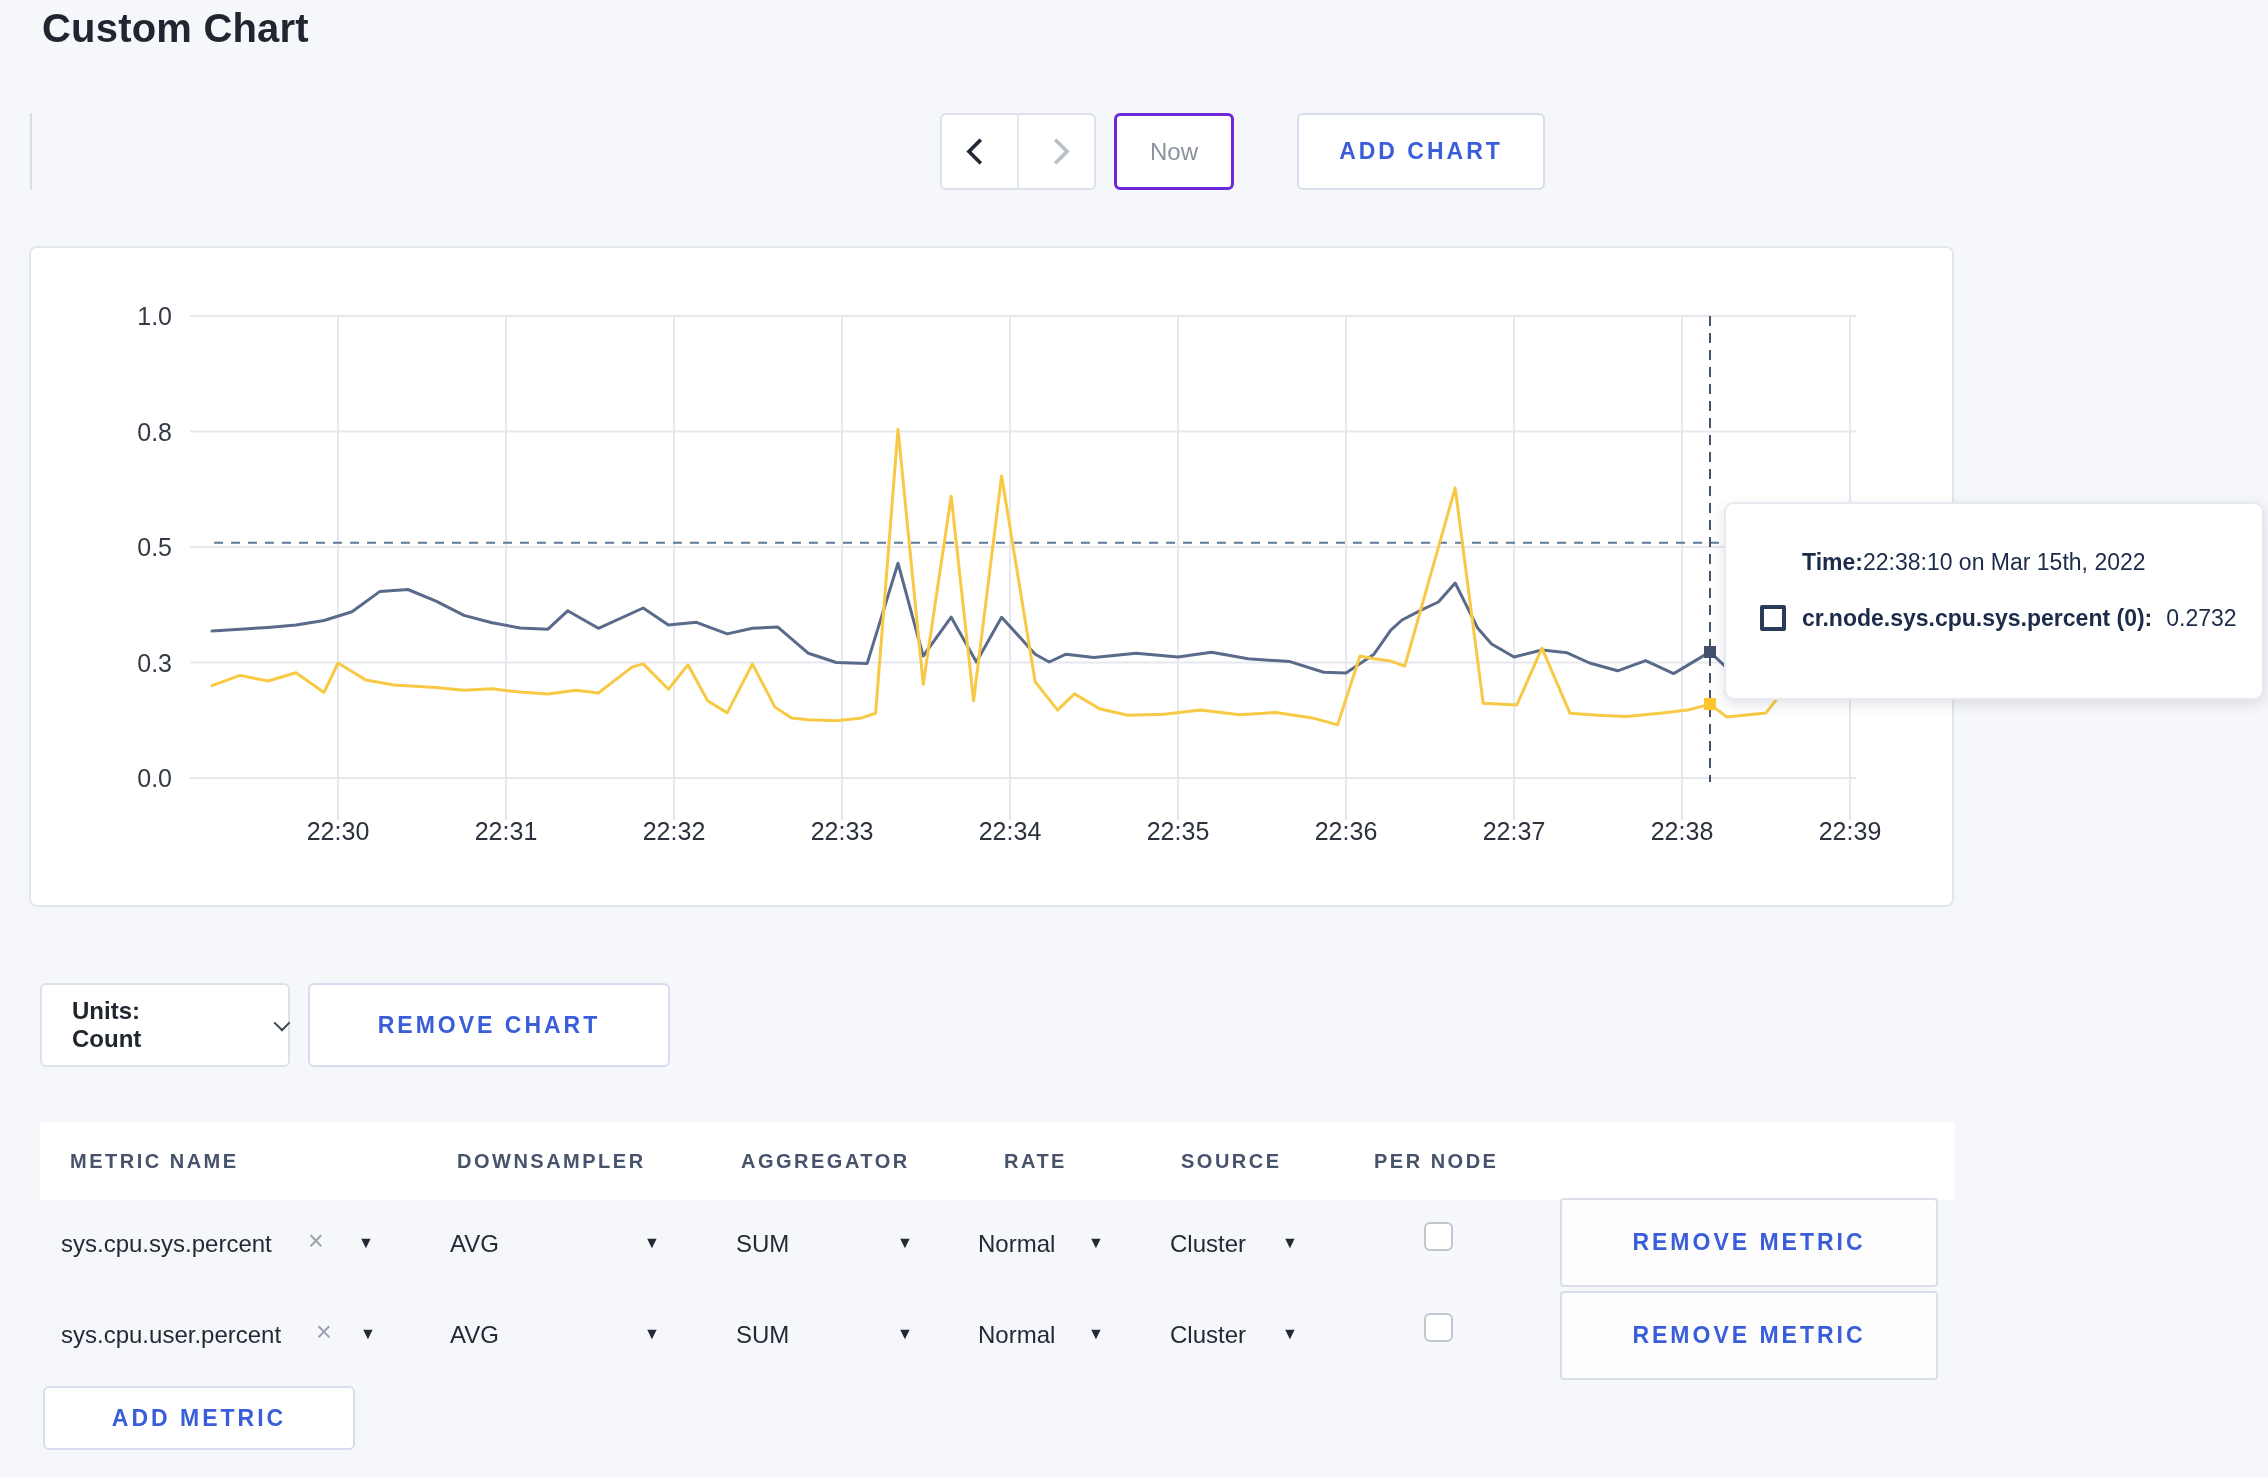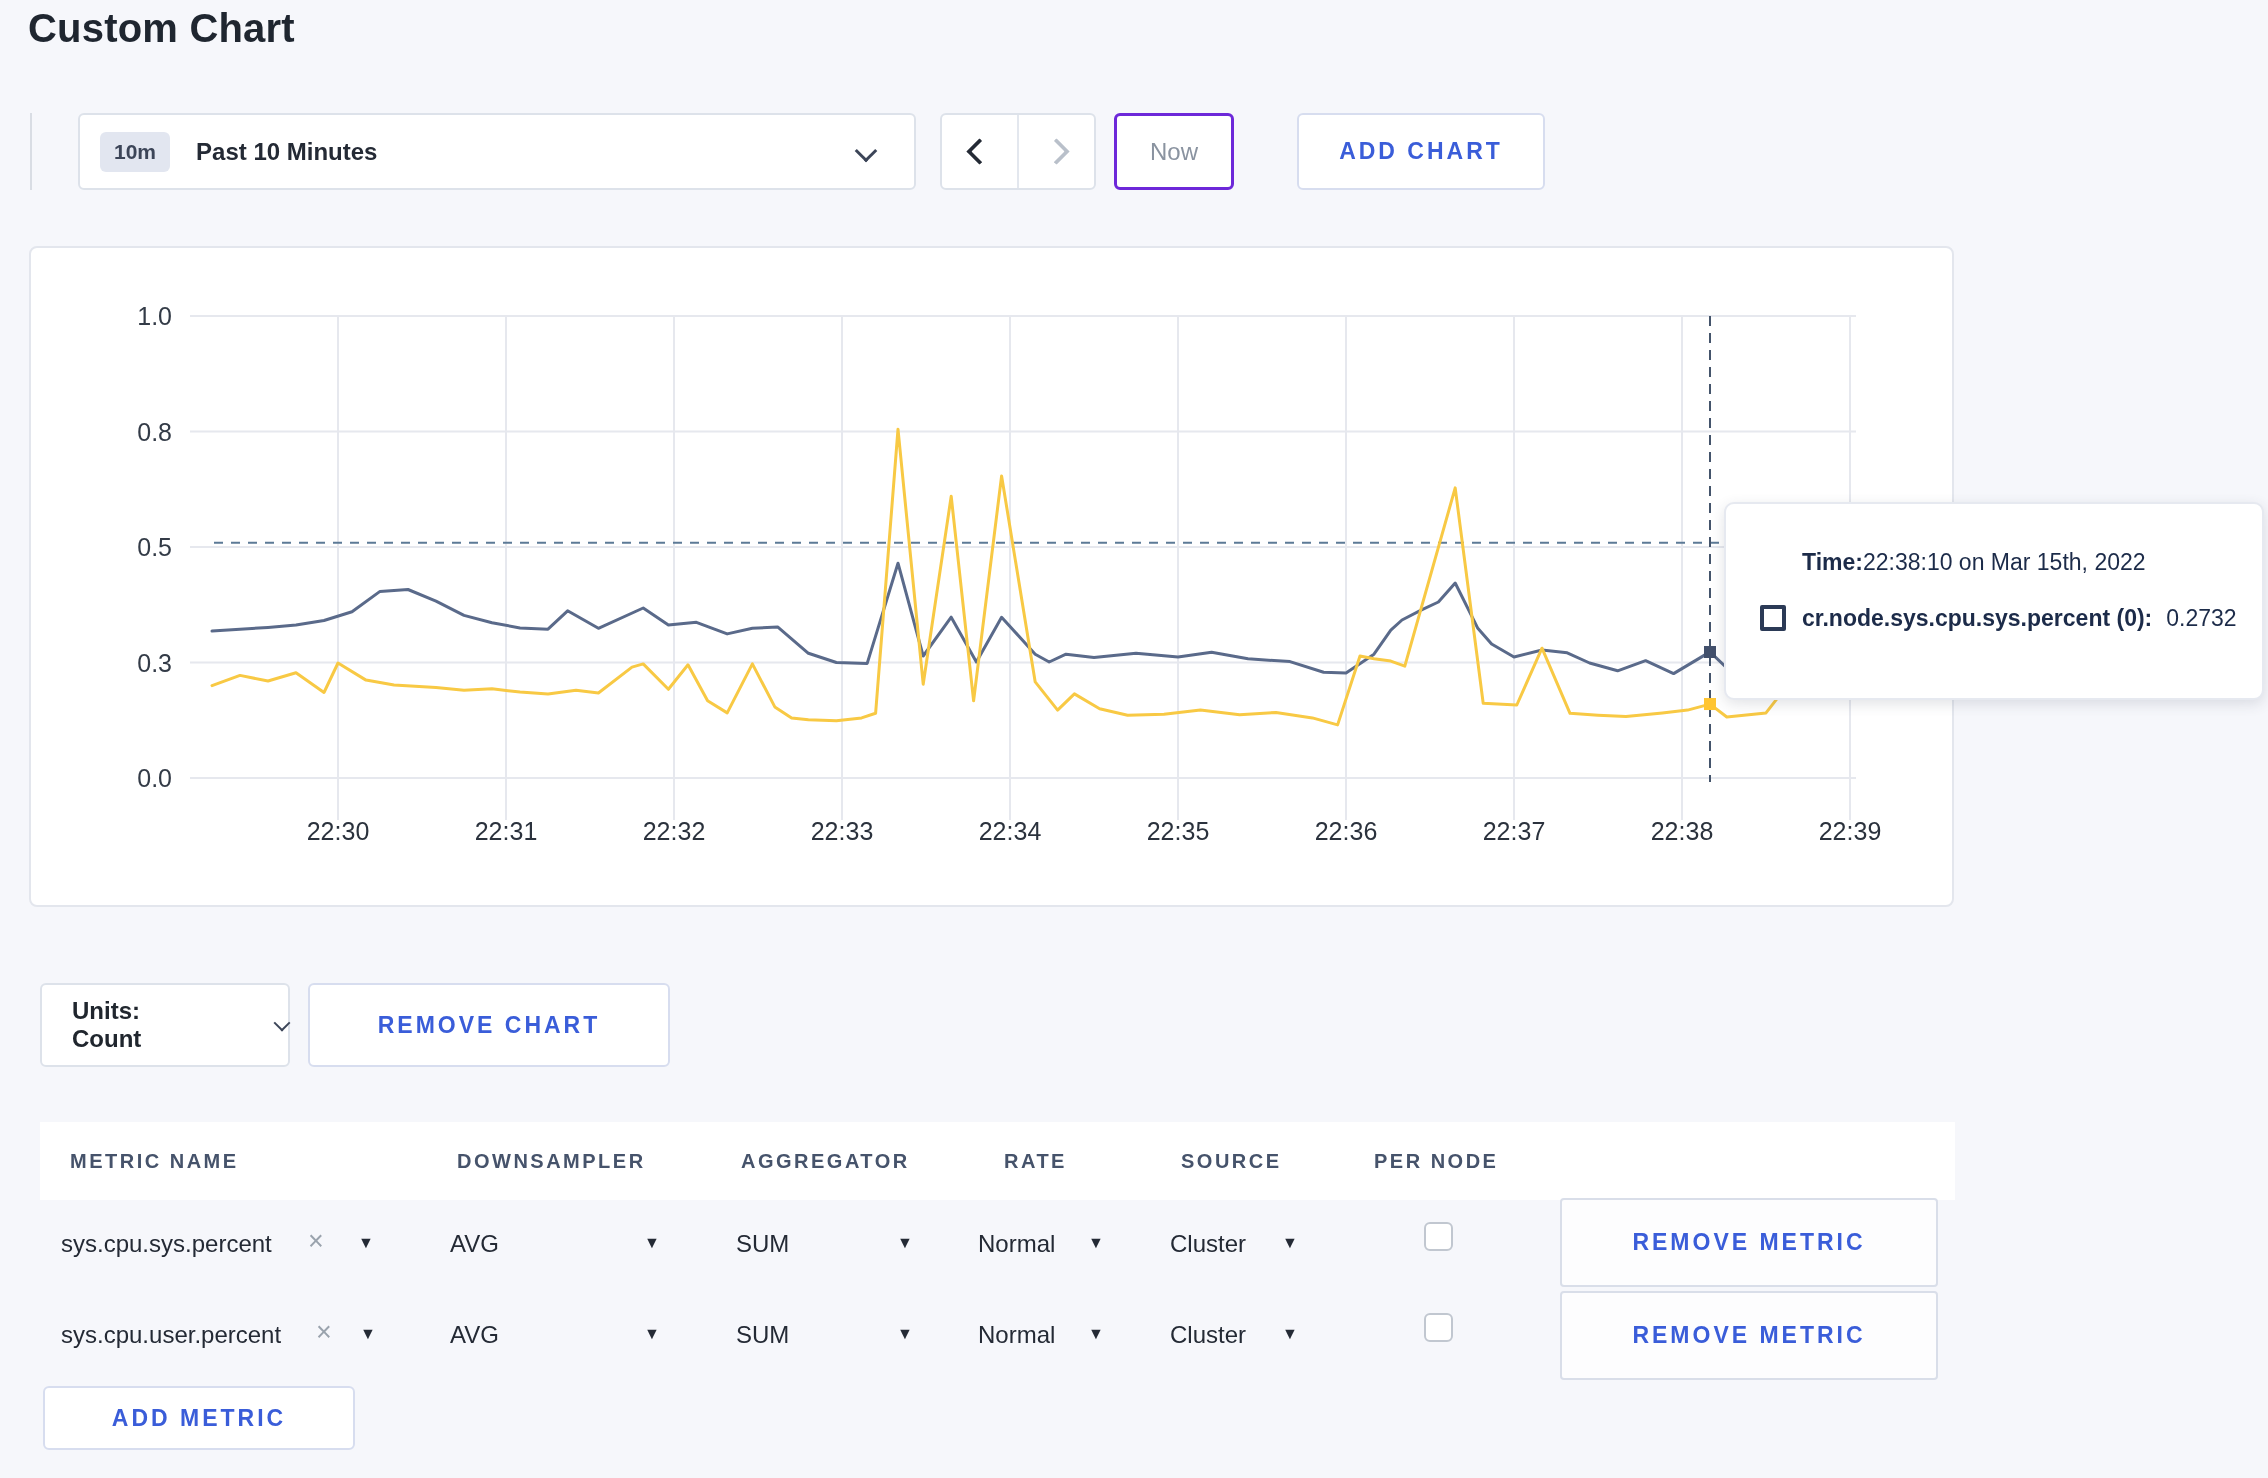--- a/index.html
+++ b/index.html
@@ -1,21 +1,21 @@
 <!DOCTYPE html>
 <html><head>
 <meta charset="utf-8">
 <style>
   html,body{margin:0;padding:0;background:#f6f7fb;}
   #app{position:relative;width:2268px;height:1478px;background:#f6f7fb;overflow:hidden;
        font-family:"Liberation Sans",sans-serif;color:#242a35;}
   .abs{position:absolute;}
 
   
-  .page-title{left:28px;top:6px;font-size:40px;font-weight:600;letter-spacing:.2px;color:#1f2630;}
+  .page-title{left:42px;top:6px;font-size:40px;font-weight:600;letter-spacing:.2px;color:#1f2630;}
 
   .vdivider{left:30px;top:113px;width:2px;height:77px;background:#d9dde4;}
 
   .timesel{left:78px;top:113px;width:838px;height:77px;background:#fff;border:2px solid #dde2ea;
            border-radius:6px;display:flex;align-items:center;box-sizing:border-box;cursor:pointer;}
   .range-badge{margin-left:20px;background:#e2e6f0;border-radius:6px;padding:8px 14px;
                font-size:21px;font-weight:700;color:#3c4558;}
   .range-label{margin-left:26px;font-size:24px;font-weight:600;color:#242a35;}
   .chev{display:inline-block;width:13px;height:13px;border-right:3px solid #3c4558;
         border-bottom:3px solid #3c4558;transform:rotate(45deg);}
@@ -78,25 +78,20 @@
 </style>
 </head>
 <body>
 
 <div id="app">
 
   <div class="abs page-title">Custom Chart</div>
 
   <div class="abs vdivider"></div>
 
-  <div class="abs timesel">
-    <span class="range-badge">10m</span>
-    <span class="range-label">Past 10 Minutes</span>
-    <span class="chev"></span>
-  </div>
 
   <div class="abs btngroup">
     <div class="btnhalf first">
       <span class="arrow-left"></span>
     </div>
     <div class="btnhalf">
       <span class="arrow-right"></span>
     </div>
   </div>
 

